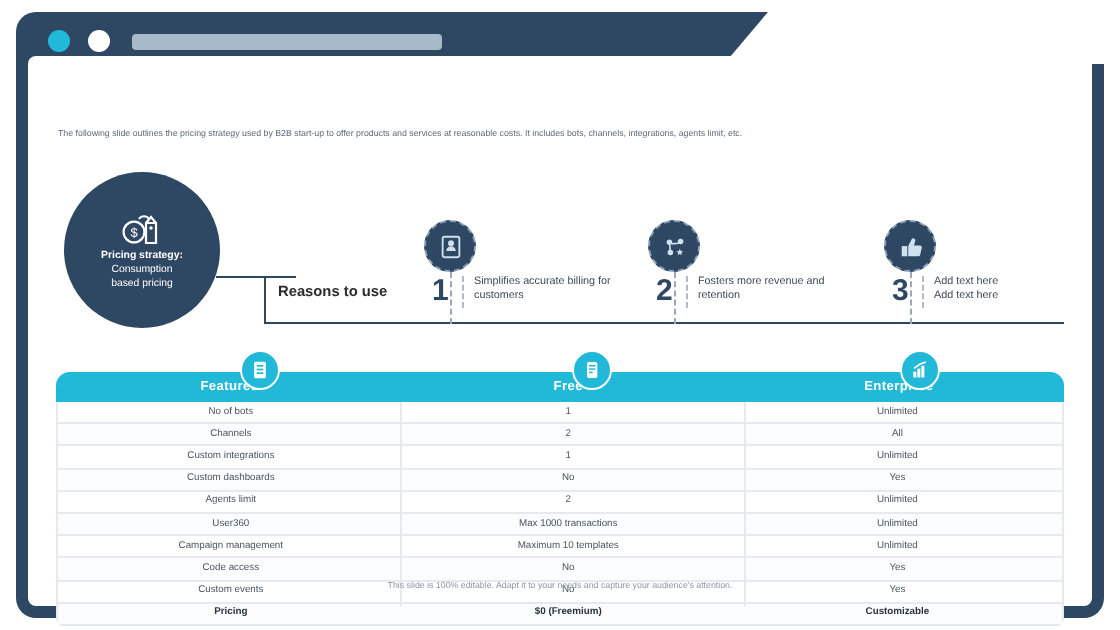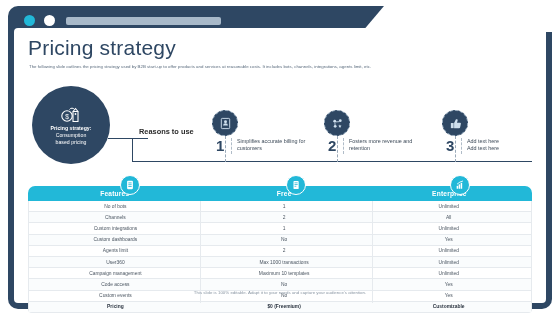--- a/index.html
+++ b/index.html
@@ -67,21 +67,21 @@
   #badge .btext{font-size:5.2px;line-height:7px;padding:0 6px;}
   #badge .btext b{font-weight:700;}
 
   
   .conn{position:absolute;background:#2e4763;}
   #conn-h{left:94px;top:110px;width:40px;height:1px;}
   #conn-rail{left:118px;top:133px;width:400px;height:1px;}
   #conn-vert{left:118px;top:110px;width:1px;height:23px;}
 
   #reasons-label{
-    position:absolute;left:125px;top:99px;
+    position:absolute;left:125px;top:113px;
     font-size:7.4px;color:#2b2b2b;font-weight:700;white-space:nowrap;
   }
 
   
   .reason{position:absolute;top:82px;}
   .reason .circle{
     position:absolute;left:0;top:0;width:26px;height:26px;border-radius:50%;
     background:#2e4763;border:1px dashed #8aa0b5;
     display:flex;align-items:center;justify-content:center;
     box-sizing:border-box;
@@ -165,21 +165,20 @@
   <div class="frame-notch"></div>
 
   <div id="titlebar">
     <span class="dot cyan"></span>
     <span class="dot white"></span>
     <span class="urlbar"></span>
   </div>
 
   <div id="slide">
 
-    <div id="page-title">Pricing strategy</div>
     <div id="subtitle">The following slide outlines the pricing strategy used by B2B start-up to offer products and services at reasonable costs. It includes bots, channels, integrations, agents limit, etc.</div>
 
     <div id="badge">
       <span class="bicon">
         <svg width="22" height="20" viewBox="0 0 22 20">
           <circle cx="7" cy="12" r="5.2" fill="none" stroke="#ffffff" stroke-width="1.1"></circle>
           <text x="7" y="14.6" font-size="6.5" fill="#ffffff" text-anchor="middle" font-family="Liberation Sans, sans-serif">$</text>
           <path d="M13 7.5 L13 17.5 L18 17.5 L18 7.5 Z" fill="none" stroke="#ffffff" stroke-width="1.1"></path>
           <path d="M13 7.5 L15.5 4.5 L18 7.5" fill="none" stroke="#ffffff" stroke-width="1.1"></path>
           <circle cx="15.5" cy="10" r="0.9" fill="#ffffff"></circle>

